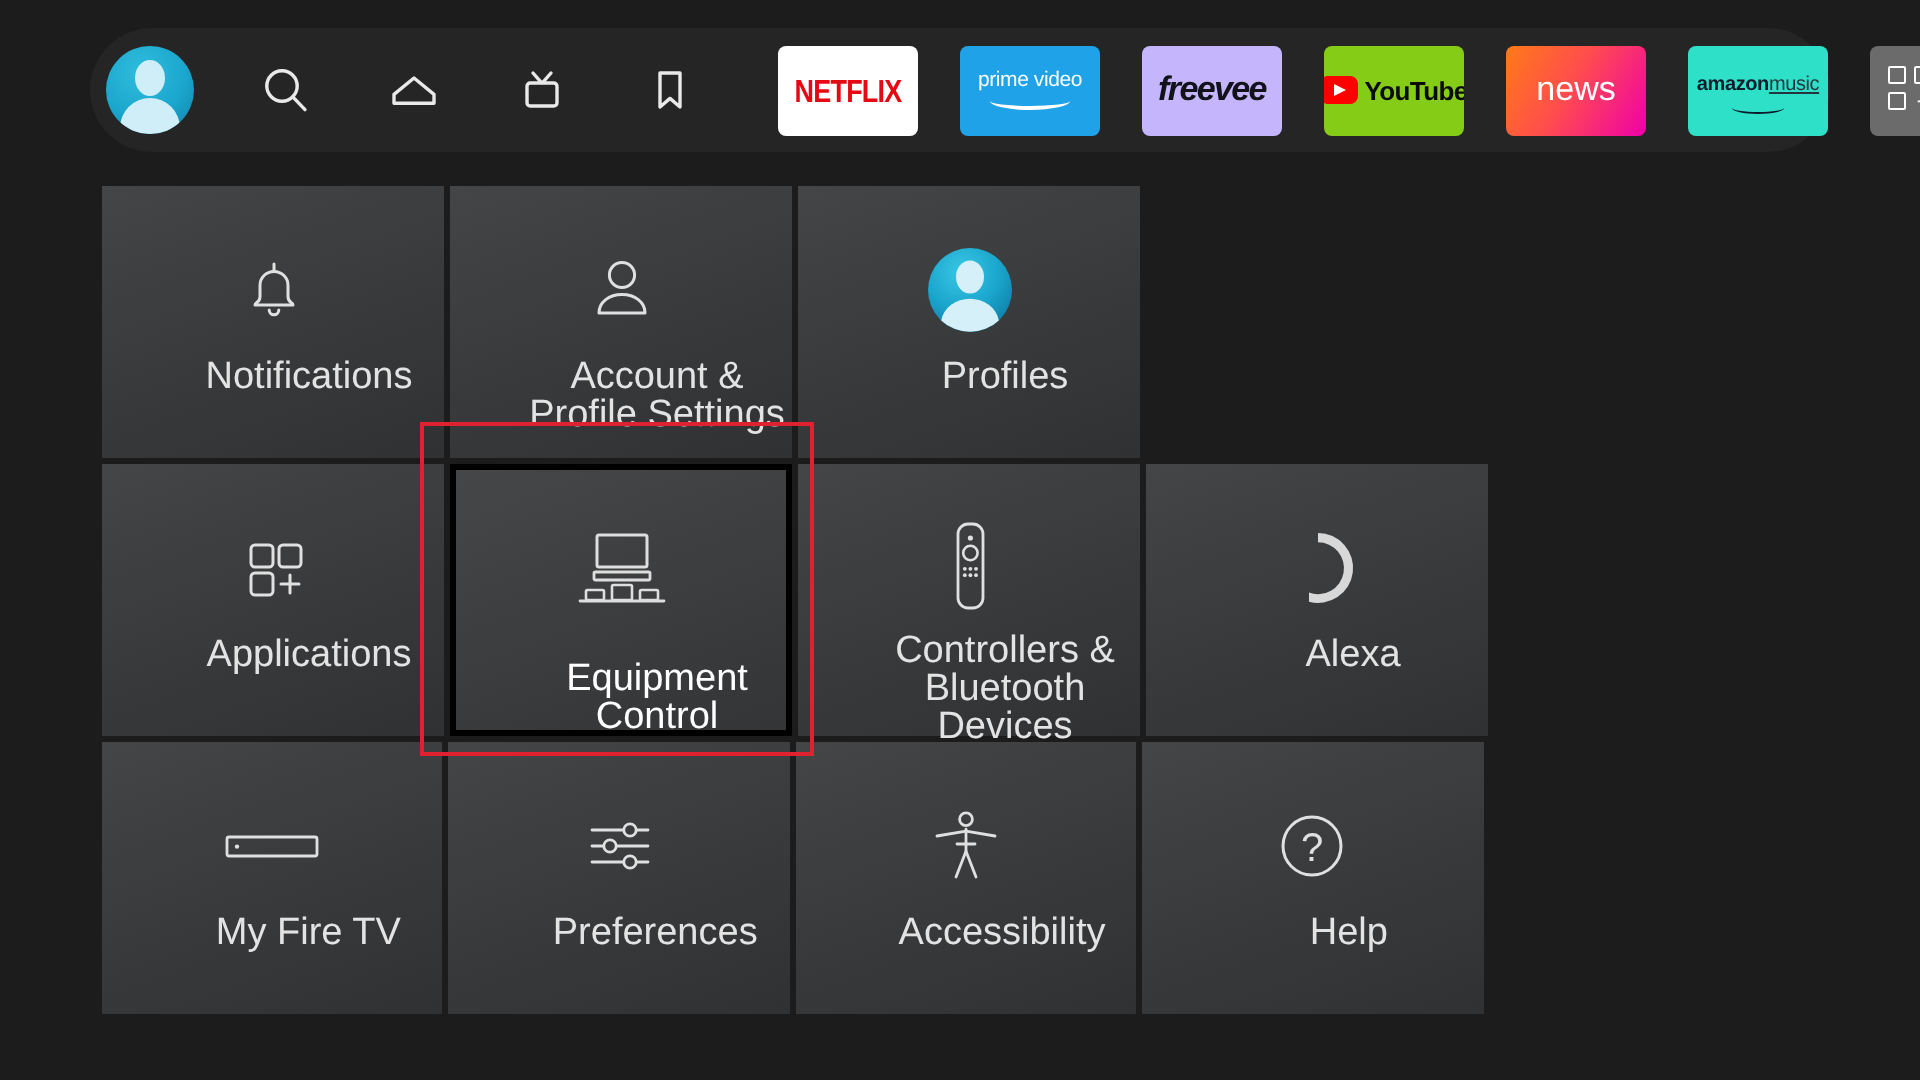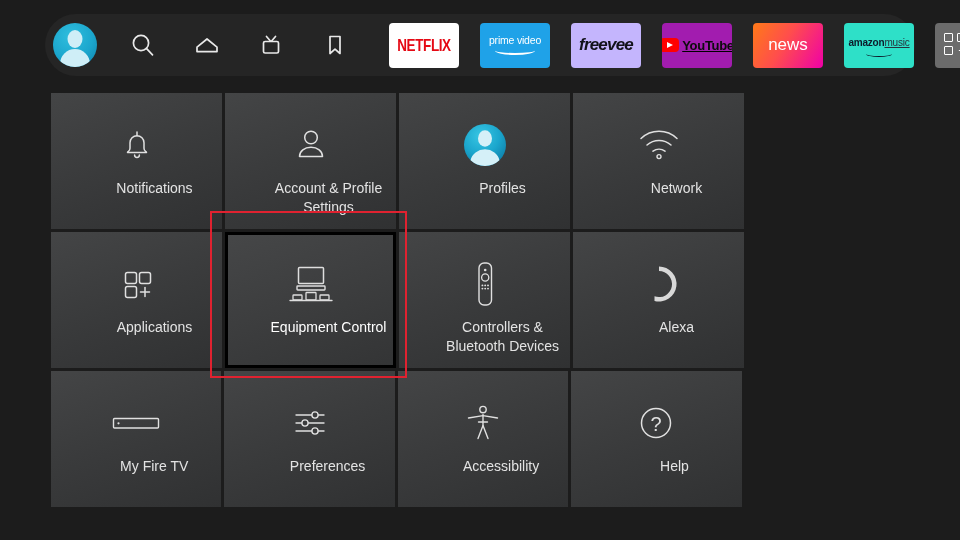--- a/index.html
+++ b/index.html
@@ -123,21 +123,21 @@
     border-radius: 0 0 50% 50%;
   }
   .app-freevee { background: #c4b5fd; }
   .freevee-text {
     color: #12121a;
     font-size: 17px;
     font-weight: bold;
     font-style: italic;
     letter-spacing: -0.8px;
   }
-  .app-youtube { background: #a21caf; text-decoration: underline; }
+  .app-youtube { background: #84cc16; }
   .yt-inner { display: flex; align-items: center; gap: 3px; }
   .yt-badge {
     width: 19px;
     height: 14px;
     background: #ff0000;
     border-radius: 4px;
     display: flex;
     align-items: center;
     justify-content: center;
   }
@@ -240,35 +240,36 @@
   .cell.empty { background: transparent; }
   .cell-icon {
     height: 52px;
     display: flex;
     align-items: center;
     justify-content: center;
     margin-bottom: 8px;
   }
   .cell-label {
     color: #e3e3e3;
-    font-size: 14px;
+    font-size: 19px;
     line-height: 19px;
     text-align: center;
     max-width: 150px;
     font-family: "Liberation Sans", sans-serif;
     padding-left: 36px;
   }
 
   
   .cell.selected {
     background: linear-gradient(160deg, #464748 0%, #3d3e3f 48%, #333435 100%);
     outline: 3px solid;
     outline-offset: -3px;
     border-image: none;
     box-shadow: inset 0 0 0 3px #c9c3a8;
+    gap: 12px;
   }
   .cell.selected .cell-label { color: #ffffff; }
 
   
   #annotation {
     position: absolute;
     left: 210px;
     top: 211px;
     width: 197px;
     height: 167px;
@@ -416,31 +417,20 @@
               </radialGradient>
             </defs>
             <circle cx="25" cy="25" r="21" fill="url(#pavg)"></circle>
             <ellipse cx="25" cy="18.5" rx="7" ry="8.3" fill="#d5f0f8"></ellipse>
             <path d="M10.6 40.2 a14.6 13 0 0 1 28.8 0 a21 21 0 0 1 -28.8 0 z" fill="#d5f0f8"></path>
           </svg>
         </div>
         <div class="cell-label">Profiles</div>
       </div>
 
-      <div class="cell">
-        <div class="cell-icon">
-          <svg width="50" height="46" viewBox="0 0 50 46" fill="none">
-            <path d="M7 16.5 a26 26 0 0 1 36 0" stroke="#e0e0e0" stroke-width="1.5" stroke-linecap="round"></path>
-            <path d="M13 23 a18 18 0 0 1 24 0" stroke="#e0e0e0" stroke-width="1.5" stroke-linecap="round"></path>
-            <path d="M19 29.2 a10 10 0 0 1 12 0" stroke="#e0e0e0" stroke-width="1.5" stroke-linecap="round"></path>
-            <circle cx="25" cy="34.6" r="2" stroke="#e0e0e0" stroke-width="1.4" fill="none"></circle>
-          </svg>
-        </div>
-        <div class="cell-label">Network</div>
-      </div>
 
     </div>
 
     <div class="row">
 
       <div class="cell">
         <div class="cell-icon">
           <svg width="46" height="46" viewBox="0 0 46 46" fill="none">
             <rect x="11.5" y="11.5" width="11" height="11" rx="2" stroke="#e0e0e0" stroke-width="1.5"></rect>
             <rect x="25.5" y="11.5" width="11" height="11" rx="2" stroke="#e0e0e0" stroke-width="1.5"></rect>

